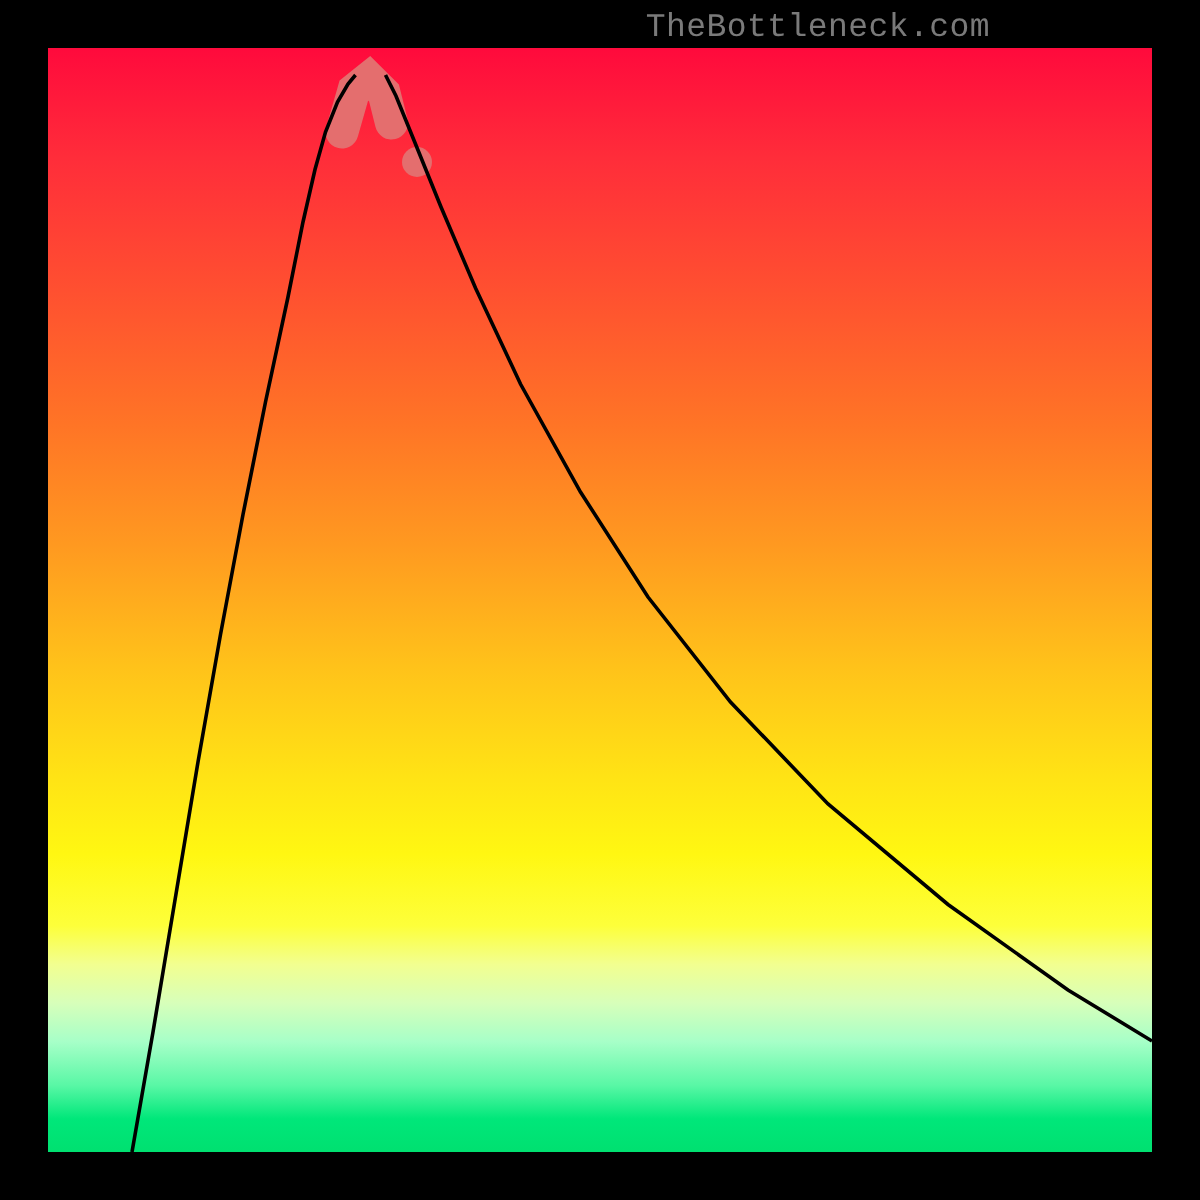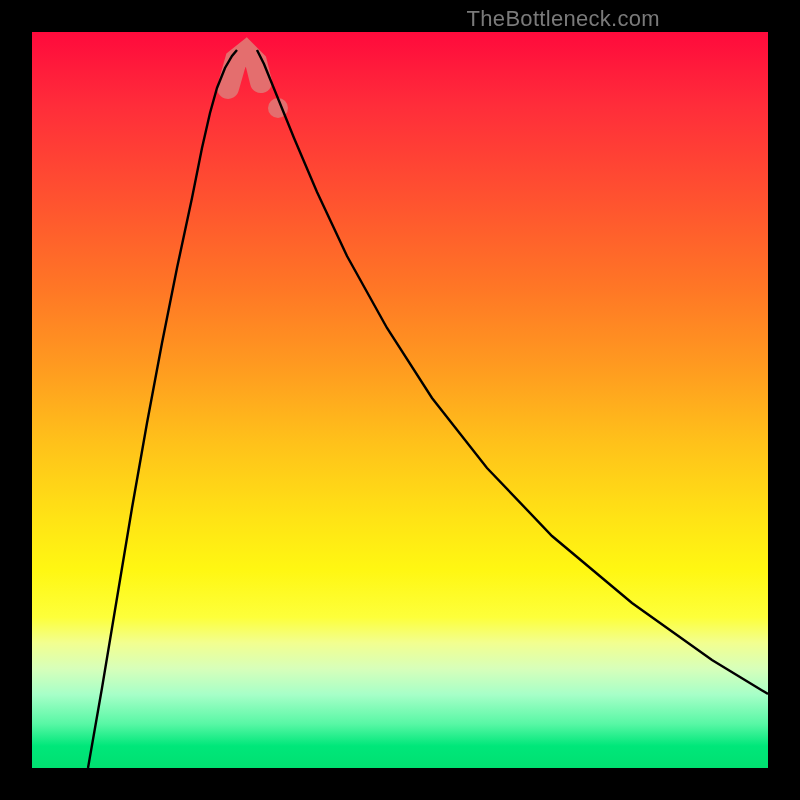--- a/index.html
+++ b/index.html
@@ -11,20 +11,21 @@
     overflow: hidden;
     font-family: Arial, Helvetica, sans-serif;
   }
   .frame {
     position: absolute;
     top: 0;
     left: 0;
     width: 670px;
     height: 800px;
     background: #000;
+    font-family: Liberation Mono, monospace;
   }
   .plot {
     position: absolute;
     top: 32px;
     left: 32px;
     width: 736px;
     height: 736px;
     overflow: hidden;
   }
   .gradient {

